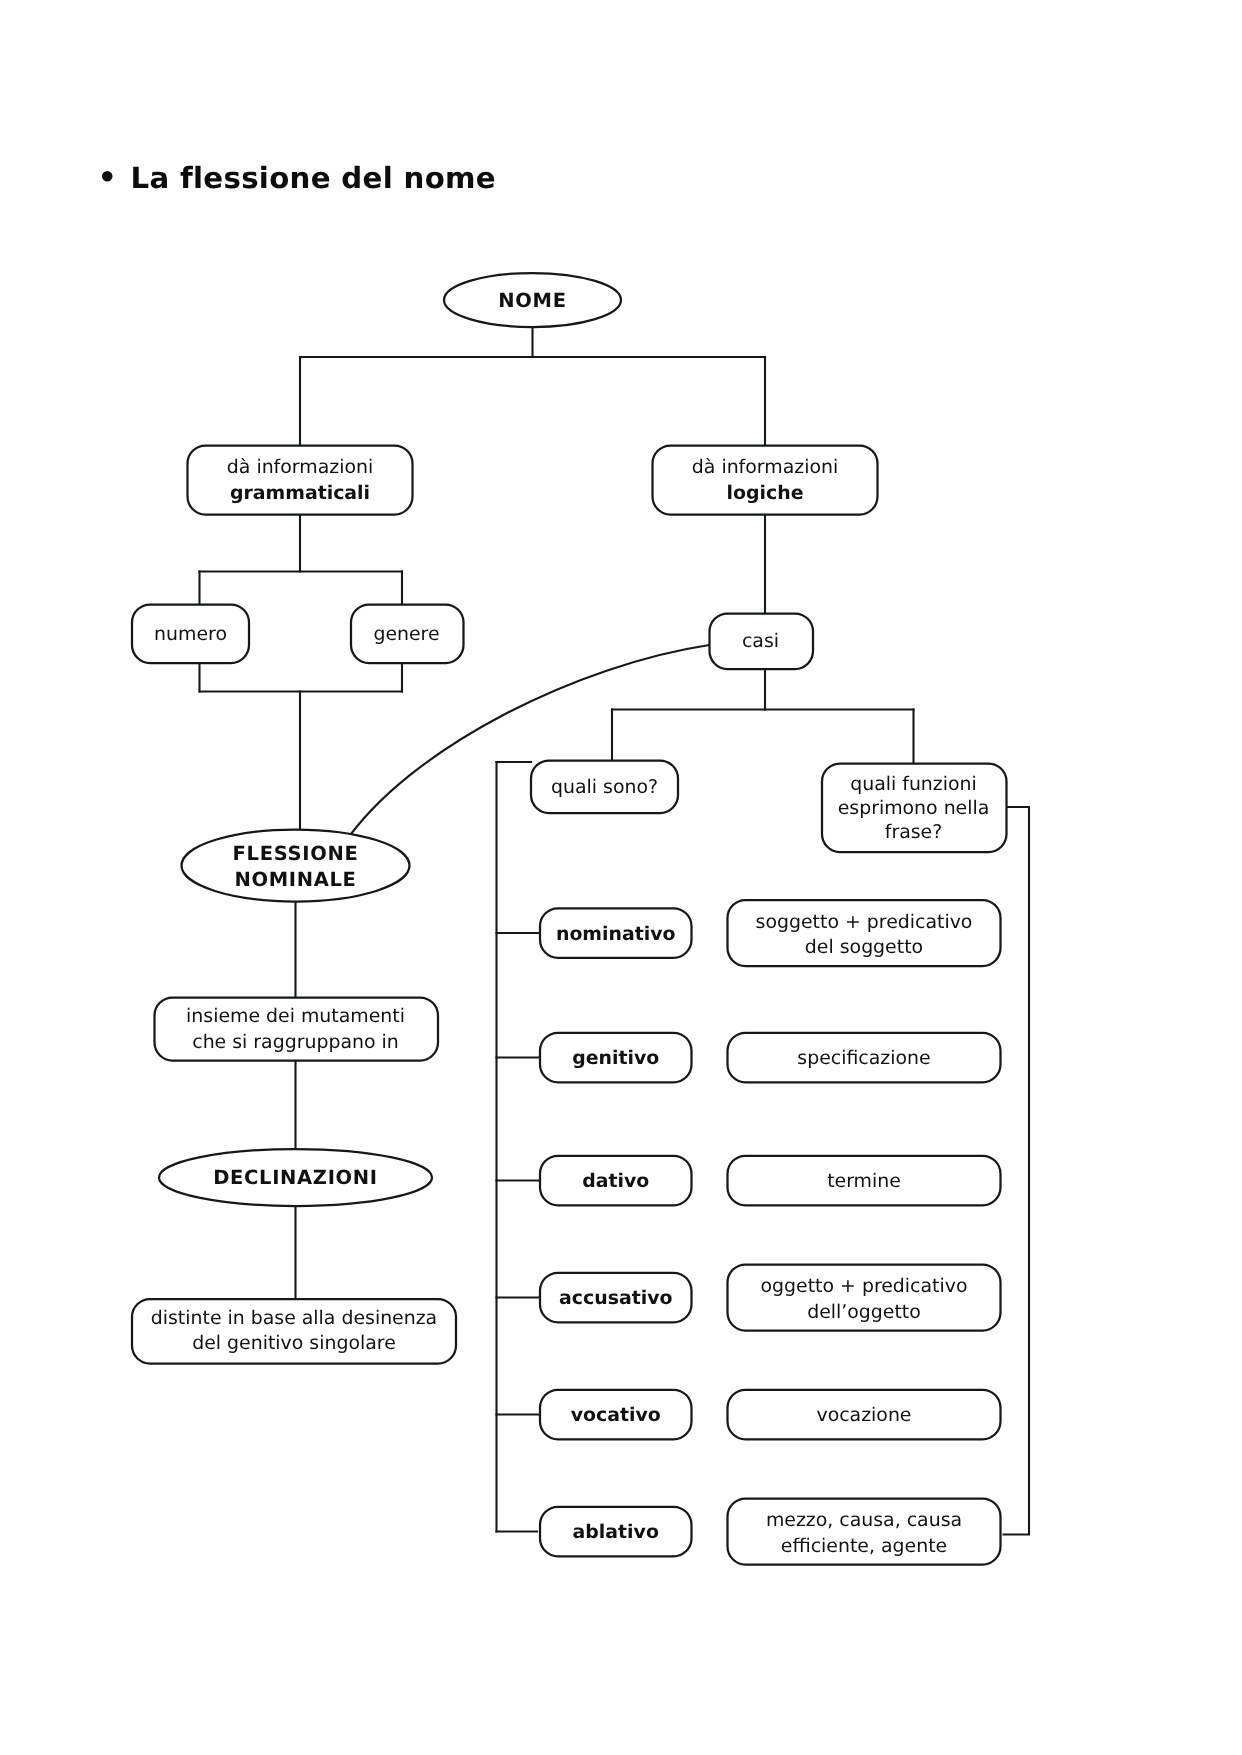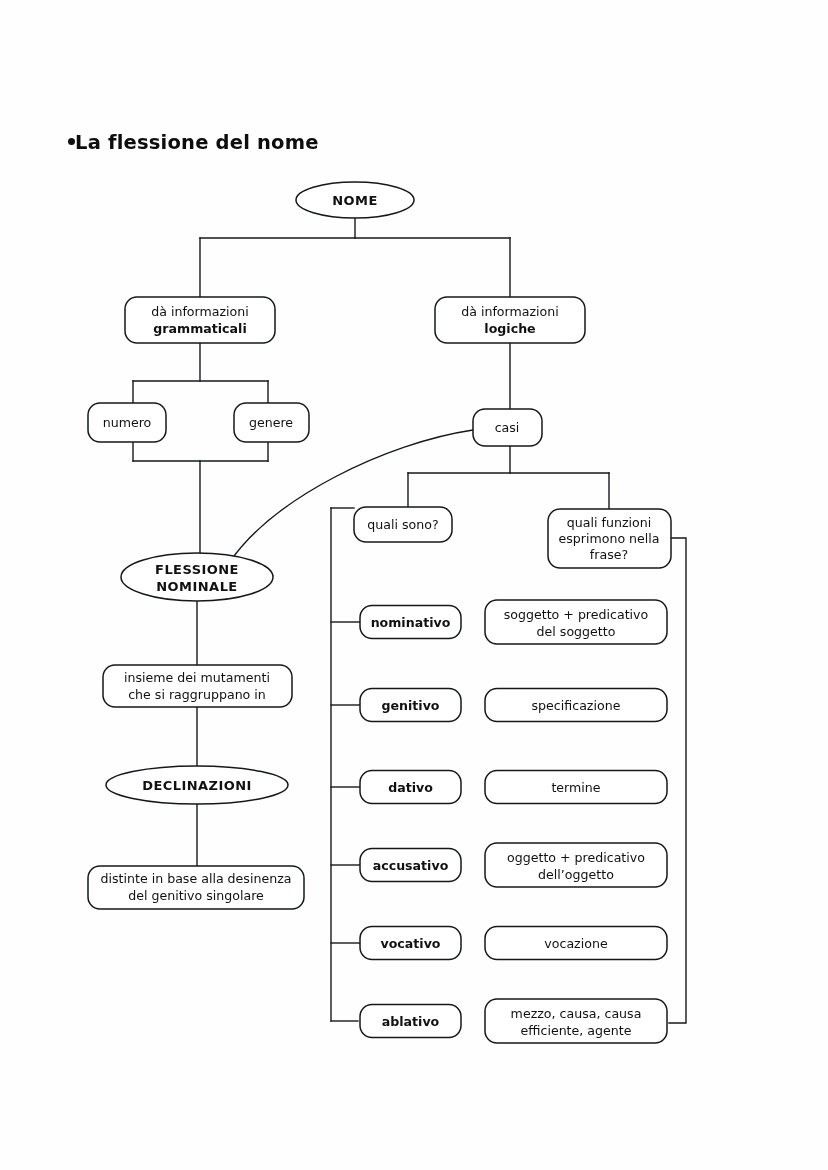--- a/index.html
+++ b/index.html
@@ -21,21 +21,21 @@
     inset: 0;
     background: #fefefe;
   }
   
   #heading {
     position: absolute;
     left: 68px;
     top: 107px;
     display: flex;
     align-items: baseline;
-    margin-top: 24px;
+    gap: 12px;
   }
   #heading .bullet {
     width: 7px;
     height: 7px;
     border-radius: 50%;
     background: #111;
     display: inline-block;
     position: relative;
     top: -4px;
   }

